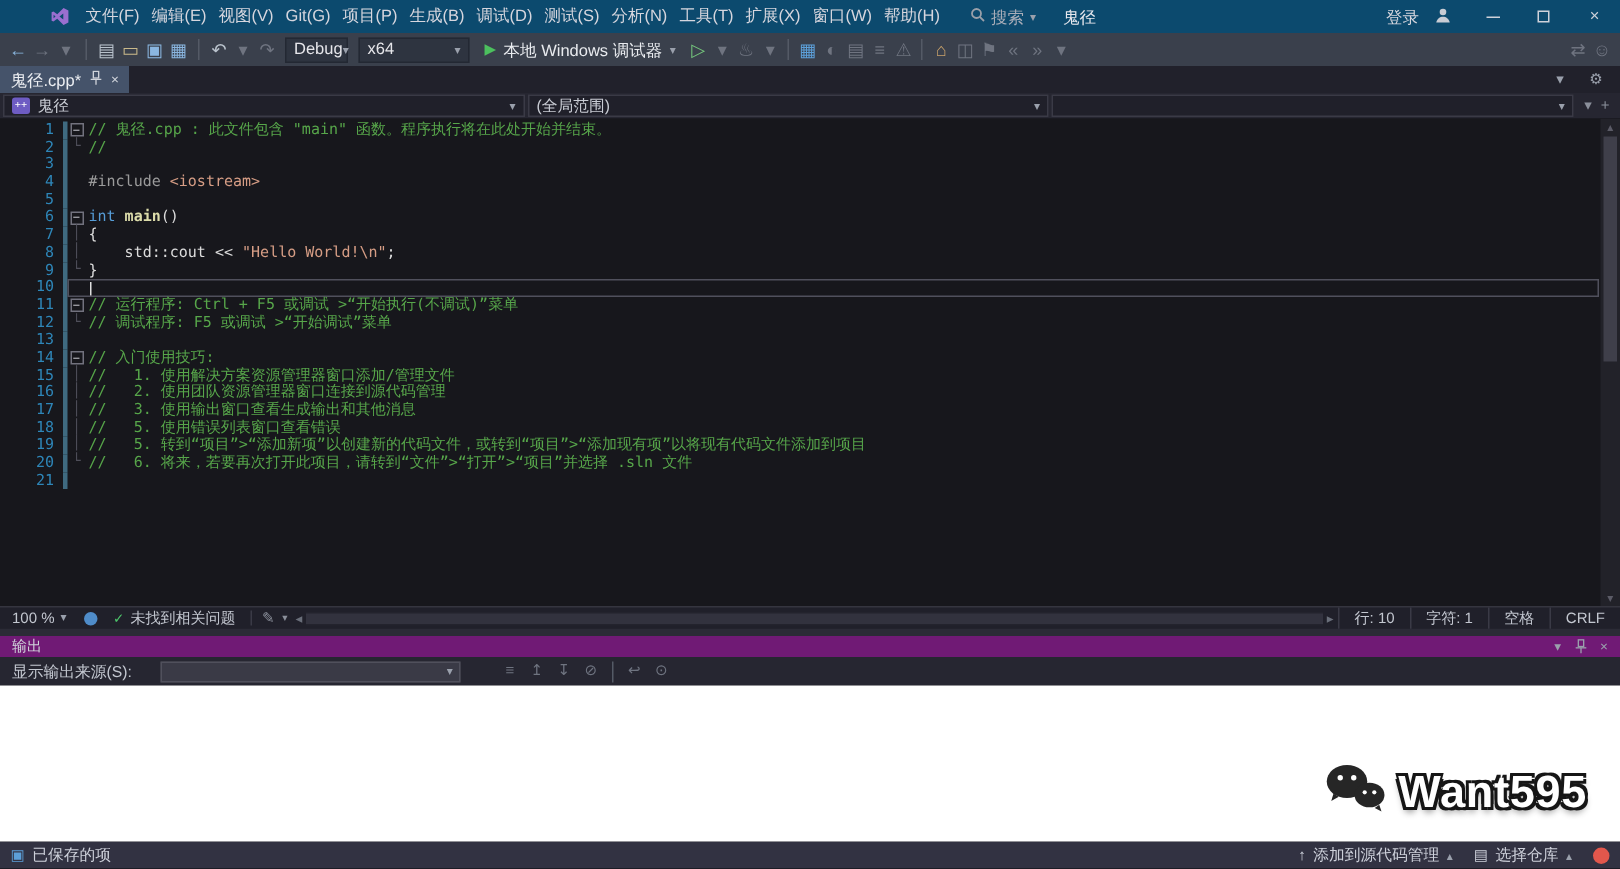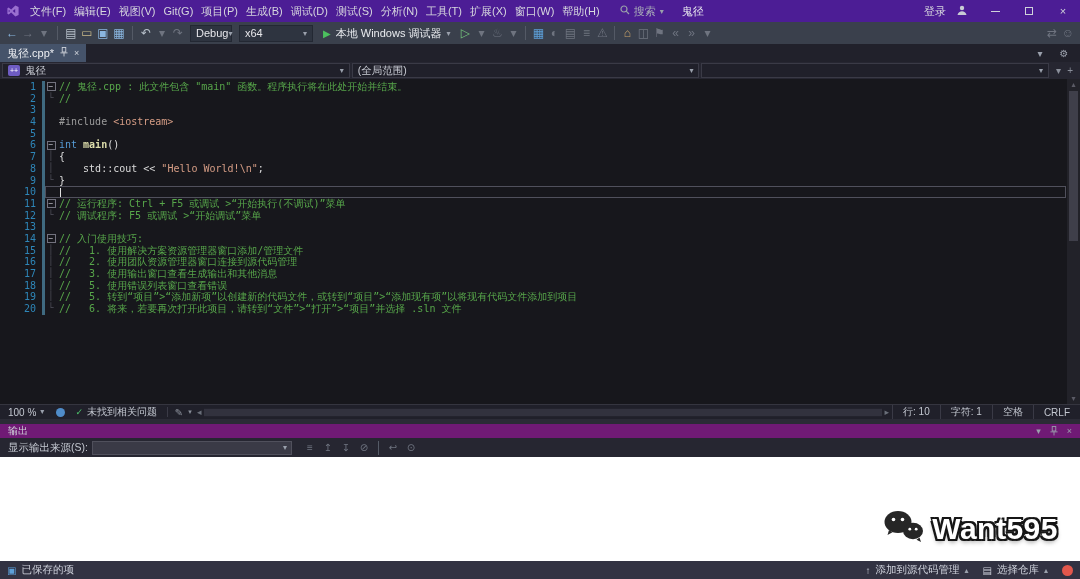--- a/index.html
+++ b/index.html
@@ -1,21 +1,21 @@
 <!DOCTYPE html>
 <html><head>
 <meta charset="utf-8">
 <style>
   * { box-sizing: border-box; margin: 0; padding: 0; }
   html,body { width:1080px; height:579px; overflow:hidden; }
   body { font-family:"Liberation Sans","DejaVu Sans",sans-serif; background:#17171c; }
   .app { width:1080px; height:579px; display:flex; flex-direction:column; }
 
   
-  .titlebar { height:22px; background:#4c1d95; display:flex; align-items:center; color:#d6d6de; font-size:11px; flex:none; }
+  .titlebar { height:22px; background:#0c4a6e; display:flex; align-items:center; color:#d6d6de; font-size:11px; flex:none;padding-left:27px; }
   .vslogo { width:26px; display:flex; justify-content:center; align-items:center; flex:none; }
   .menus { display:flex; align-items:center; flex-shrink:1; min-width:0; overflow:hidden; white-space:nowrap; }
   .menu-item { padding:0 4px; line-height:22px; cursor:default; }
   .searchbox { display:flex; align-items:center; gap:4px; margin-left:10px; padding:0 6px; height:18px; color:#a9adb8; flex:none; }
   .soltitle { margin-left:12px; color:#e8e8ee; flex:none; }
   .tb-right { margin-left:auto; display:flex; align-items:center; gap:10px; flex:none; }
   .signin { color:#d6d6de; }
   .wbtns { display:flex; }
   .wbtn { width:34px; height:22px; display:flex; align-items:center; justify-content:center; color:#cfd2da; }
   .minbar { width:9px; height:1px; background:#cfd2da; display:inline-block; }
@@ -76,21 +76,21 @@
   .hs-arrow { color:#6a6f7a; font-size:9px; padding:0 3px; }
   .hscroll { flex:1; height:9px; background:#23232d; position:relative; }
   .hthumb { position:absolute; left:0; top:1px; height:7px; width:100%; background:#32323e; }
   .cell { height:15px; display:flex; align-items:center; padding:0 10px; border-left:1px solid #3a3a46; }
 
   
   .splitter { height:5px; background:#2b2b36; flex:none; }
   .output-header { height:14px; background:#701a75; display:flex; align-items:center; color:#d0d3da; font-size:10px; padding:0 8px; flex:none; }
   .oh-right { margin-left:auto; display:flex; align-items:center; gap:9px; color:#9aa0ac; }
   .oh-ic { font-size:9px; display:inline-flex; align-items:center; }
-  .output-toolbar { height:19px; background:#262631; display:flex; align-items:center; padding:0 8px; font-size:10.5px; color:#c3c7d0; flex:none; gap:4px; }
+  .output-toolbar { height:19px; background:#262631; display:flex; align-items:center; padding:0 8px; font-size:10.5px; color:#c3c7d0; flex:none; gap:19px; }
   .outcombo { width:200px; height:14px; background:#3a3a46; border:1px solid #50505c; display:flex; align-items:center; justify-content:space-between; padding:0 4px; }
   #out-icons { display:flex; align-items:center; gap:2px; margin-left:6px; }
   #out-icons .tbi { height:16px; font-size:10px; }
   .output-content { height:104px; background:#ffffff; position:relative; flex:none; }
 
   
   .watermark { position:absolute; right:22px; bottom:12px; display:flex; align-items:center; gap:8px; }
   .wm-text { color:#ffffff; font-weight:700; font-size:30px; letter-spacing:.5px;
     text-shadow:-2px -2px 0 #161616, 2px -2px 0 #161616, -2px 2px 0 #161616, 2px 2px 0 #161616, 0 3px 5px rgba(0,0,0,.45); }
 
@@ -419,20 +419,28 @@
           </span>
         </div>
         <div class="cline">
           <span class="ln">20</span>
           <span class="chg"></span>
           <span class="body">
             <span class="fold">└</span>
             <span class="codeseg"><span class="tok-com">//   6. 将来，若要再次打开此项目，请转到“文件”&gt;“打开”&gt;“项目”并选择 .sln 文件</span></span>
           </span>
         </div>
+        <div class="cline">
+          <span class="ln">21</span>
+          <span class="chg"></span>
+          <span class="body">
+            <span class="fold"></span>
+            <span class="codeseg"></span>
+          </span>
+        </div>
       </div>
     <div class="vscroll">
       <span class="varrow">▴</span>
       <div class="vthumb"></div>
       <span class="varrow" style="margin-top:auto">▾</span>
     </div>
   </div>
 
   <div class="editor-status">
     <div class="zoom">

